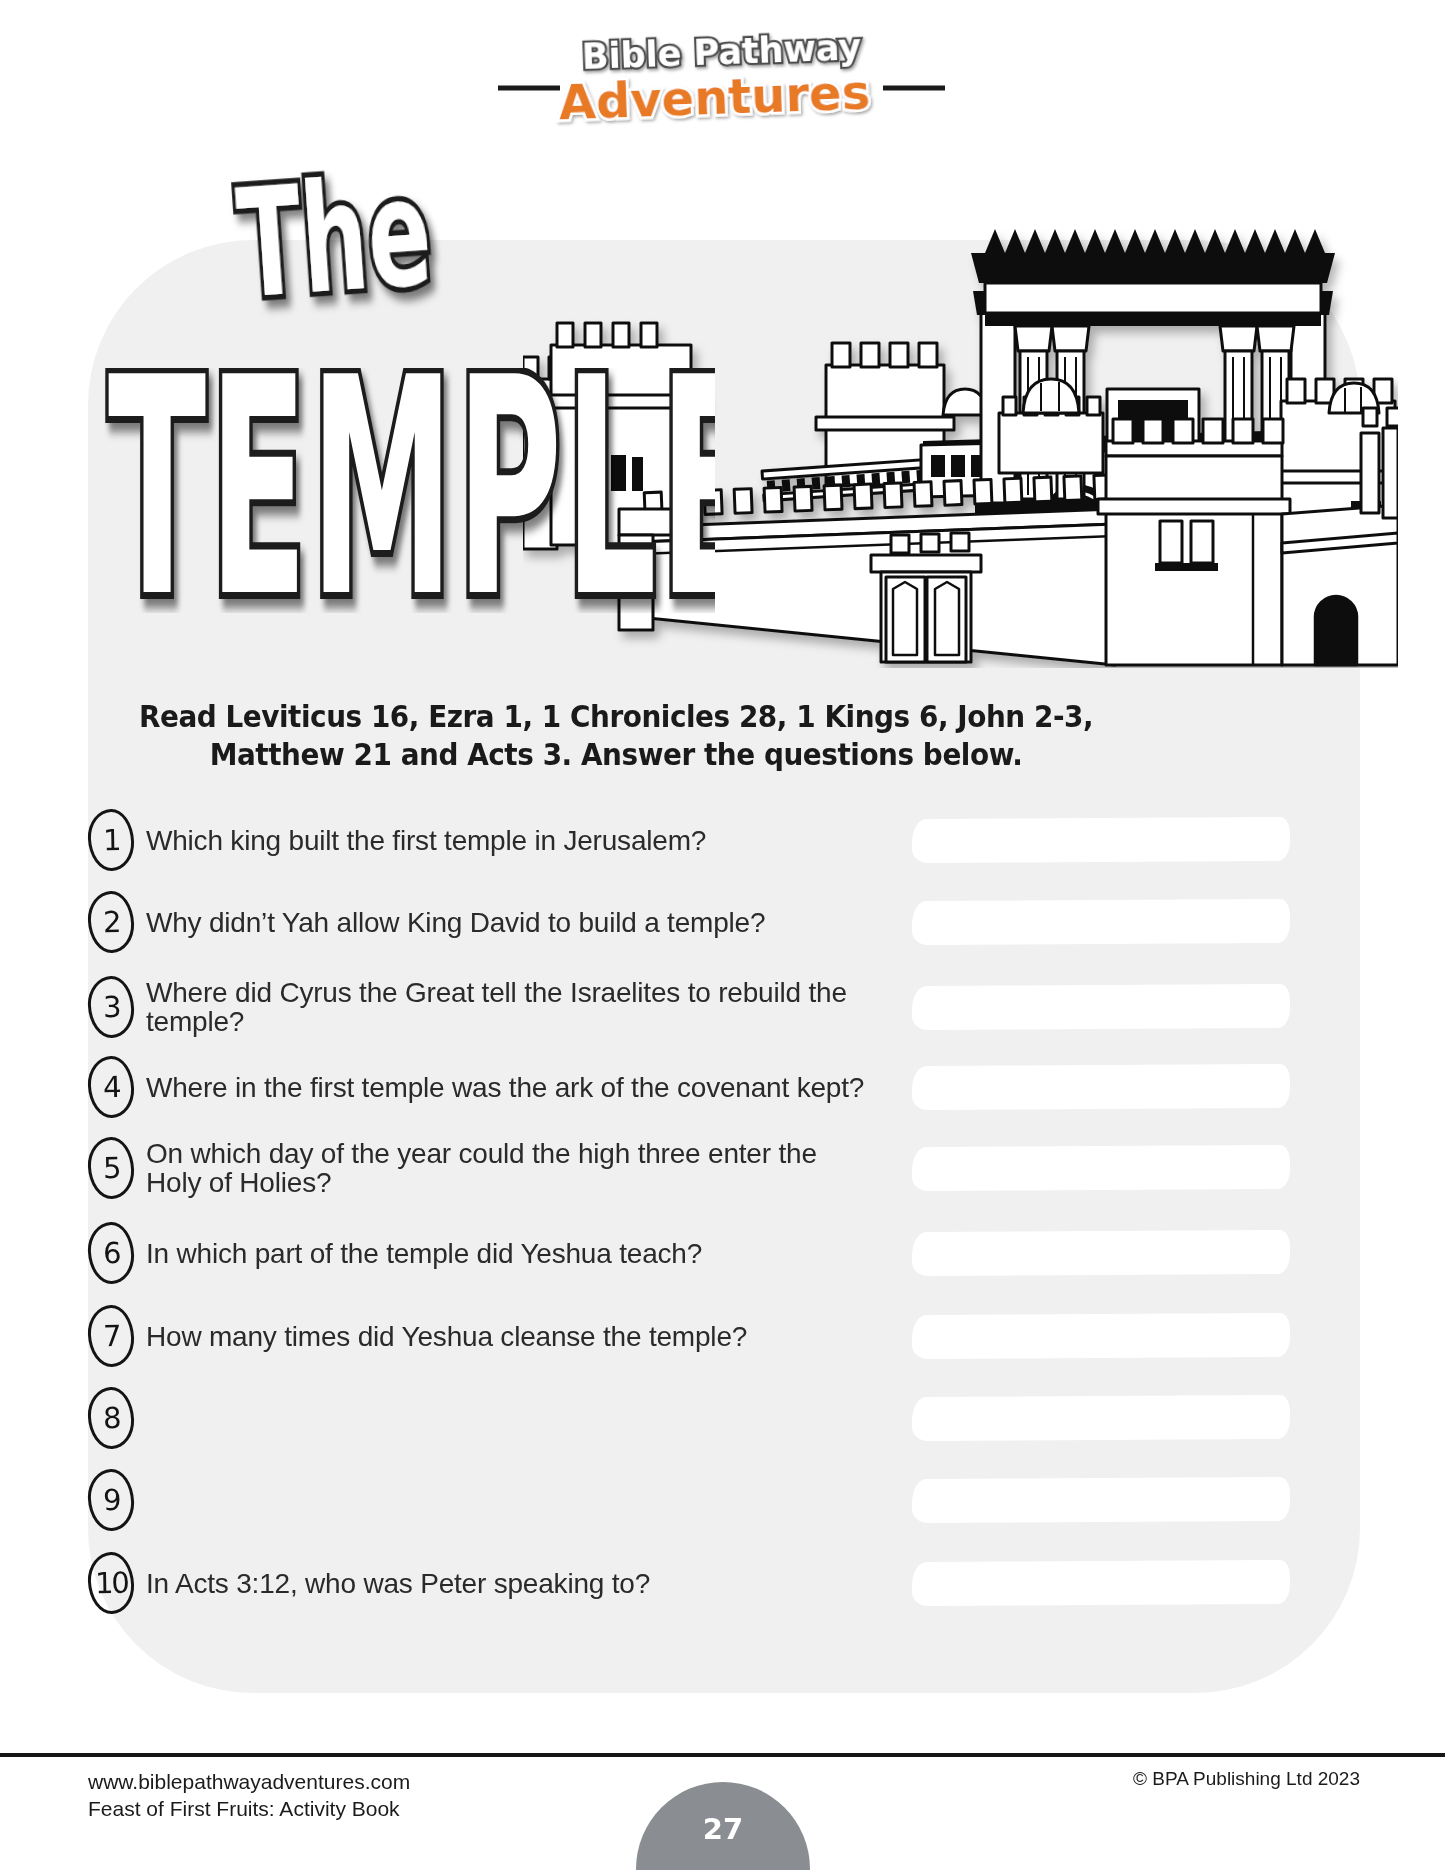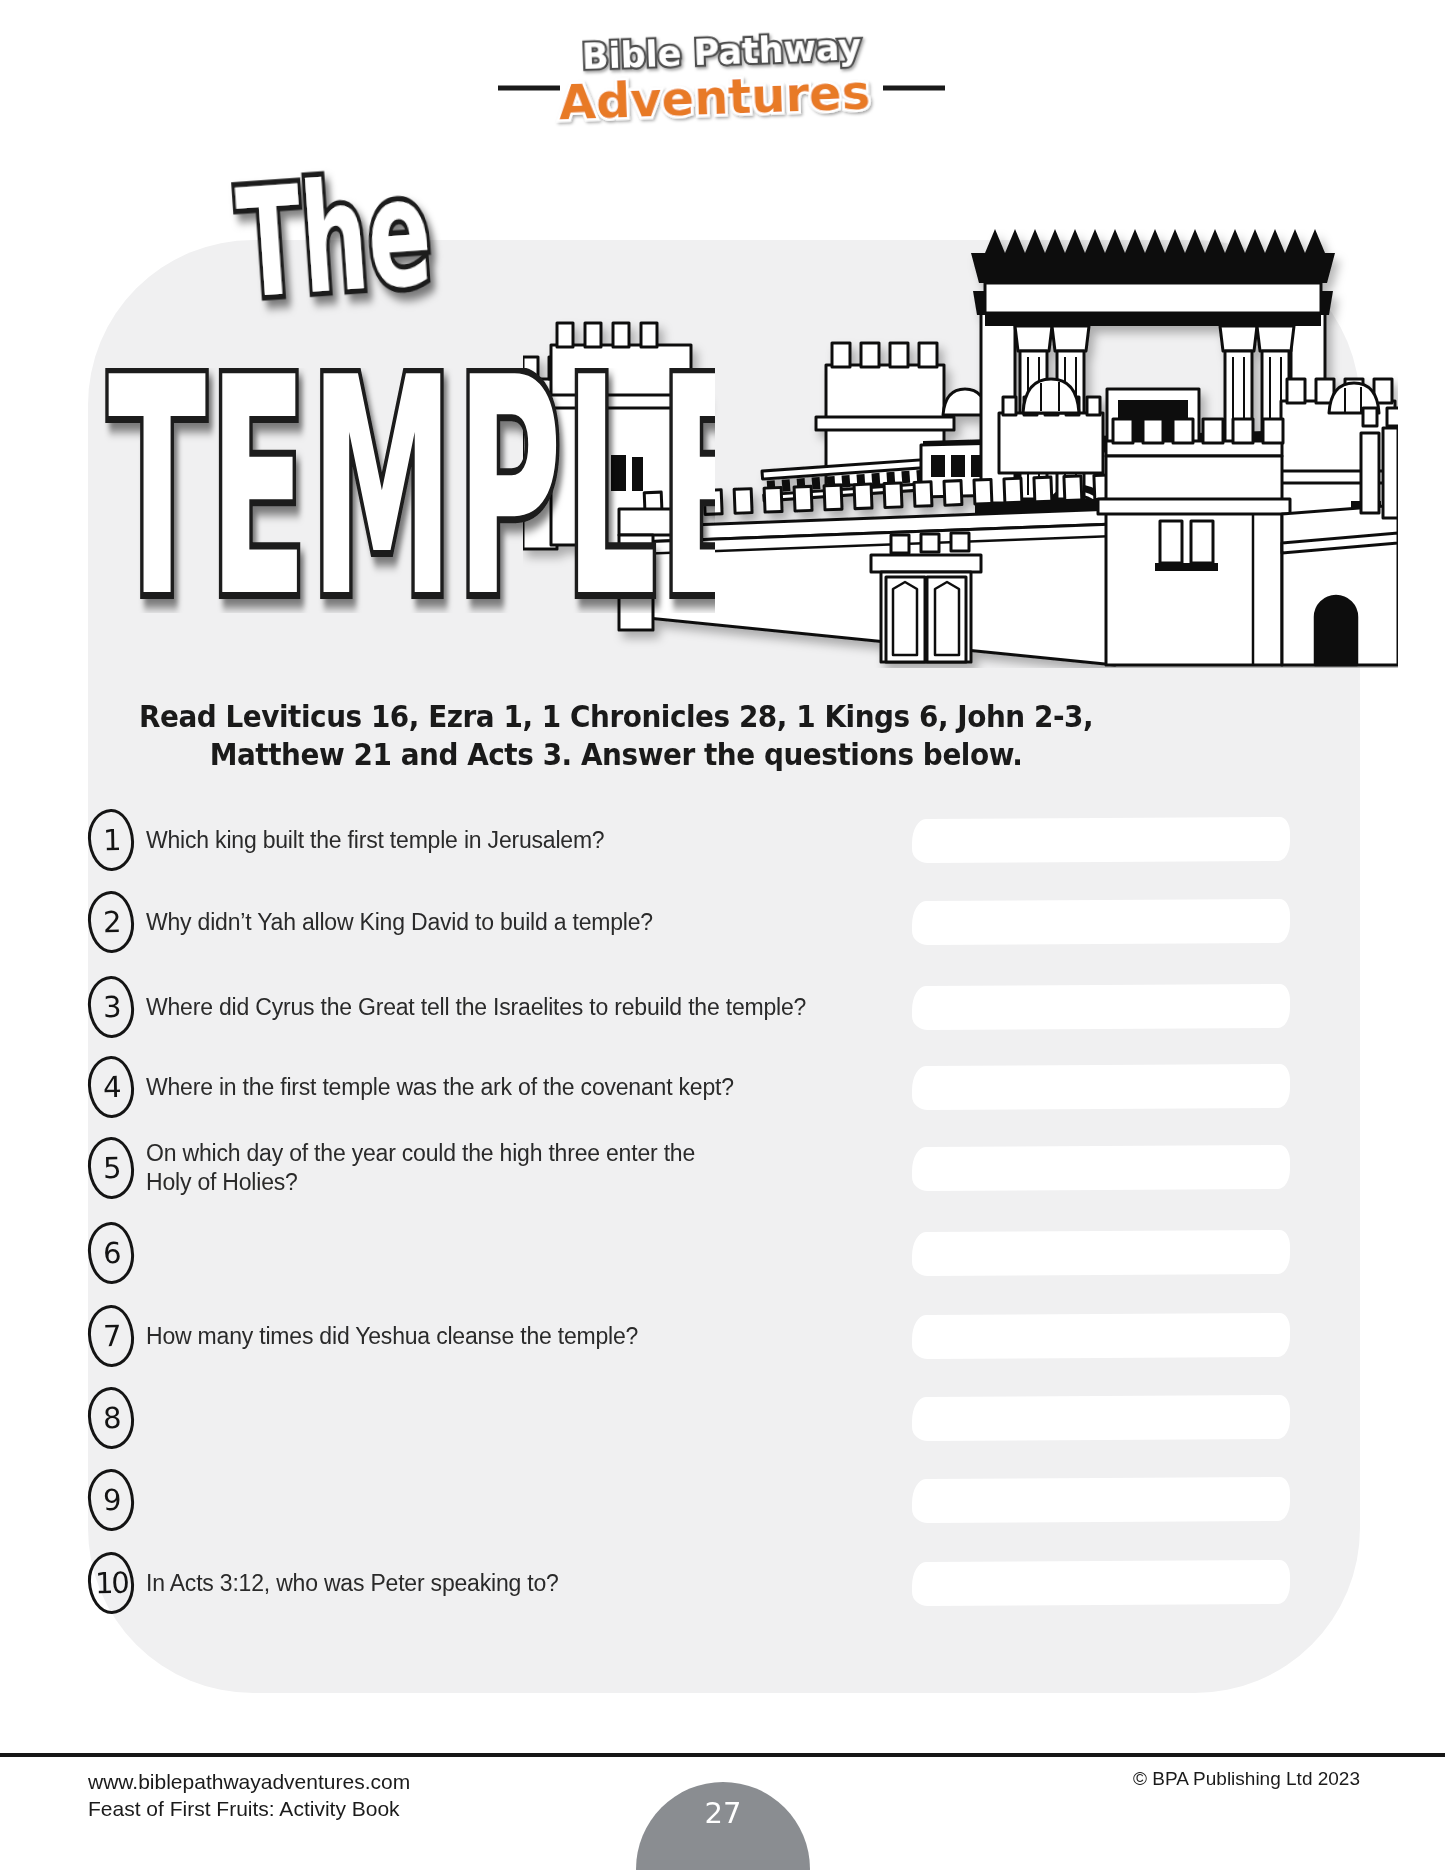--- a/index.html
+++ b/index.html
@@ -32,38 +32,38 @@
     flex:0 0 auto;width:40px;height:56px;margin-right:12px;
     border:3.5px solid #141414;border-radius:52% 48% 50% 50% / 46% 54% 46% 54%;
     display:flex;align-items:center;justify-content:center;
     transform:rotate(-2deg);background:transparent;
   }
   .q-num{
     font-family:"DejaVu Sans",sans-serif;font-size:29px;color:#141414;
     letter-spacing:-2px;transform:rotate(1deg);
   }
   .q-text{
-    font-size:23px;line-height:29px;color:#2a2a2a;letter-spacing:-0.2px;
+    font-size:28px;line-height:29px;color:#2a2a2a;letter-spacing:-0.2px;
     white-space:pre-line;max-width:780px;
   }
   .q-answer{
     position:absolute;right:1px;top:18px;width:378px;height:44px;background:#ffffff;
     border-radius:14px 10px 12px 16px / 24px 16px 20px 14px;
     transform:rotate(-0.35deg);
   }
   
   .footer-rule{position:absolute;left:0;top:1753px;width:1445px;height:4px;background:#161616;z-index:6;}
   .footer-left{position:absolute;left:88px;top:1768px;font-size:21px;line-height:27px;color:#1b1b1b;z-index:6;}
   .footer-right{position:absolute;right:85px;top:1768px;font-size:19px;color:#1b1b1b;z-index:6;text-align:center;}
   .page-circle{
     position:absolute;left:636px;top:1782px;width:174px;height:174px;border-radius:50%;
     background:var(--circle-gray,#8a8d91);z-index:6;text-align:center;
   }
   .page-num{
-    display:block;margin-top:14px;color:#ffffff;font-weight:normal;font-size:29px;
+    display:block;margin-top:30px;color:#ffffff;font-weight:bold;font-size:29px;
     font-family:"DejaVu Sans",sans-serif;
   }
 </style>
 </head>
 <body>
 
 <svg class="logo-svg" width="540" height="105" viewBox="0 0 540 105">
   <defs>
     <filter id="logosh" x="-20%" y="-20%" width="140%" height="140%">
       <feDropShadow dx="1.5" dy="2" stdDeviation="1.5" flood-color="#000" flood-opacity="0.35"></feDropShadow>
@@ -340,20 +340,21 @@
       <span class="q-num">5</span>
     </div>
     <div class="q-text">On which day of the year could the high three enter the
 Holy of Holies?</div>
     <div class="q-answer"></div>
   </div>
     <div class="q-row" style="top: 1213px;">
     <div class="q-circle">
       <span class="q-num">6</span>
     </div>
+    <div class="q-text">In which part of the temple did Yeshua teach?</div>
     <div class="q-answer"></div>
   </div>
     <div class="q-row" style="top: 1296px;">
     <div class="q-circle">
       <span class="q-num">7</span>
     </div>
     <div class="q-text">How many times did Yeshua cleanse the temple?</div>
     <div class="q-answer"></div>
   </div>
     <div class="q-row" style="top: 1378px;">

